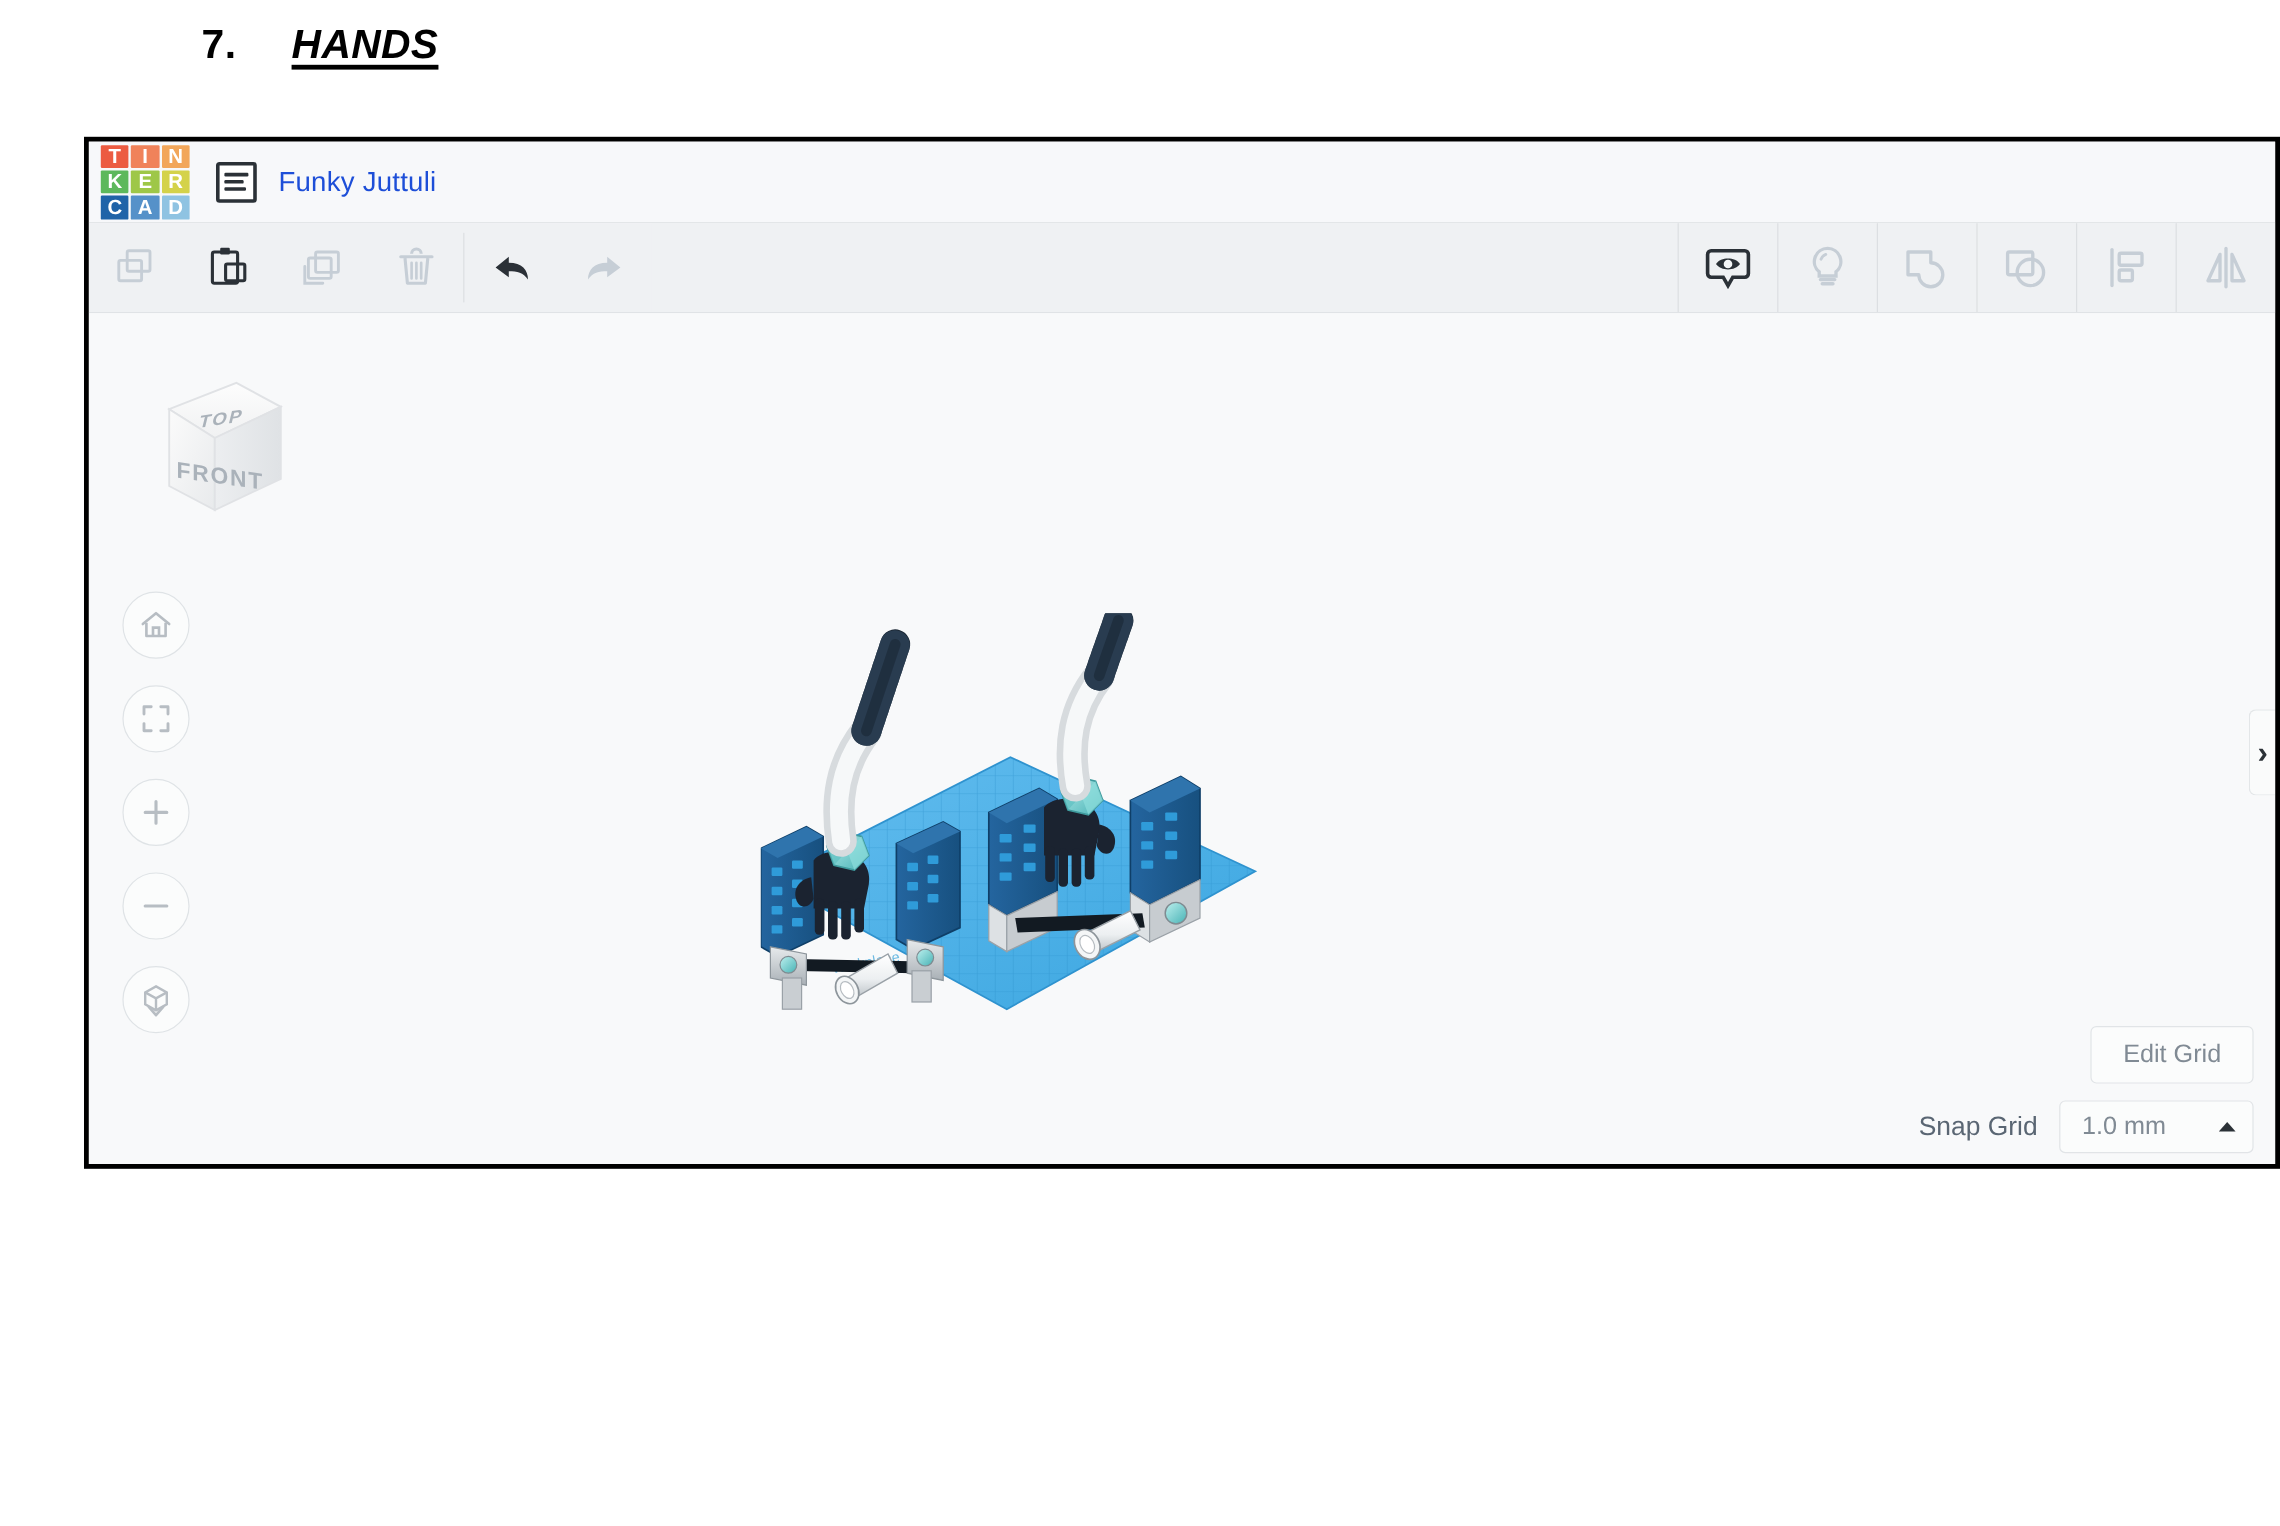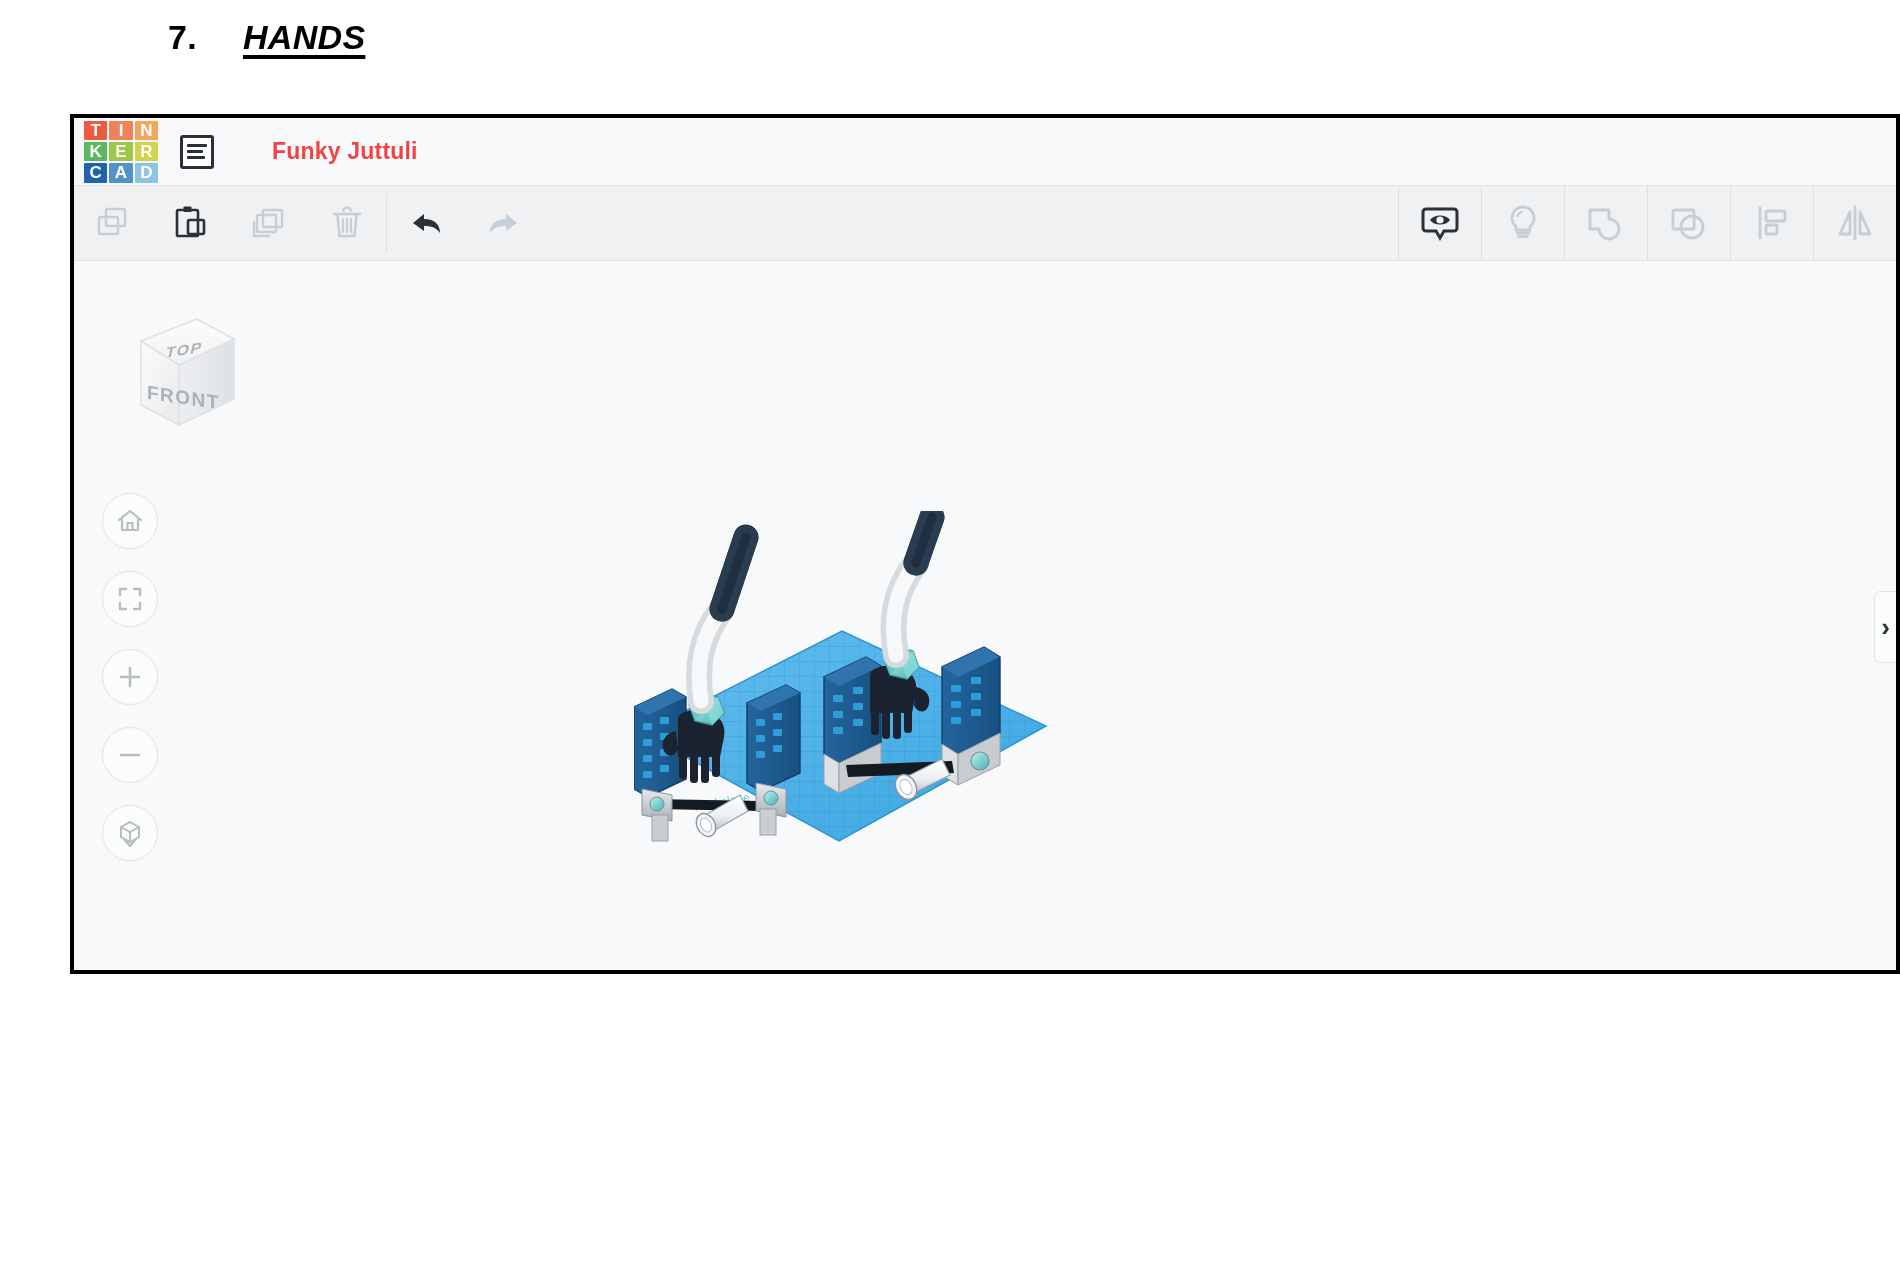--- a/index.html
+++ b/index.html
@@ -37,21 +37,21 @@
   }
   .doc-icon{
     width:34px;height:34px;border:3px solid #2b3137;border-radius:3px;
     display:flex;flex-direction:column;justify-content:center;gap:3px;padding:0 4px;box-sizing:border-box;
     margin-right:18px;flex:0 0 auto;background:#fff;
   }
   .doc-icon i{display:block;height:3px;background:#2b3137;border-radius:1px;}
   .doc-icon i.a{width:100%;}
   .doc-icon i.b{width:78%;}
   .doc-icon i.c{width:92%;}
-  .design-title{font-size:23px;font-weight:bold;color:#ef4444;letter-spacing:.2px;margin-left:40px;}
+  .design-title{font-size:23px;font-weight:normal;color:#1d4ed8;letter-spacing:.2px;}
 
   
   .app-toolbar{
     position:relative;height:74px;background:#eff1f3;border-bottom:1px solid #e0e3e6;
     display:flex;align-items:stretch;
   }
   .tb-group{display:flex;align-items:center;}
   .tb-sep{width:1px;background:#dcdfe2;margin:8px 0;}
   .tb-btn{
     width:78px;height:100%;display:flex;align-items:center;justify-content:center;
@@ -471,15 +471,25 @@
             <path d="M282 52 C288 34 294 18 298 6" fill="none" stroke="#1b2734" stroke-width="25" stroke-linecap="round"></path>
             <path d="M282 52 C288 34 294 18 298 6" fill="none" stroke="#2c4156" stroke-width="25" stroke-linecap="round" stroke-dasharray="3 6" opacity=".85"></path>
             <path d="M282 52 C288 34 294 18 298 6" fill="none" stroke="#0e1620" stroke-width="9" stroke-linecap="round" opacity=".35"></path>
           </g>
         </g>
       </svg>
     </div>
 
     <div class="flyout">›</div>
 
+    <div class="grid-controls">
+      <div class="edit-grid-btn">Edit Grid</div>
+      <div class="snap-row">
+        <span class="snap-label">Snap Grid</span>
+        <div class="snap-select">
+          <span>1.0 mm</span>
+          <span class="caret-up"></span>
+        </div>
+      </div>
+    </div>
 
   </div>
 </div>
 
 </body></html>

